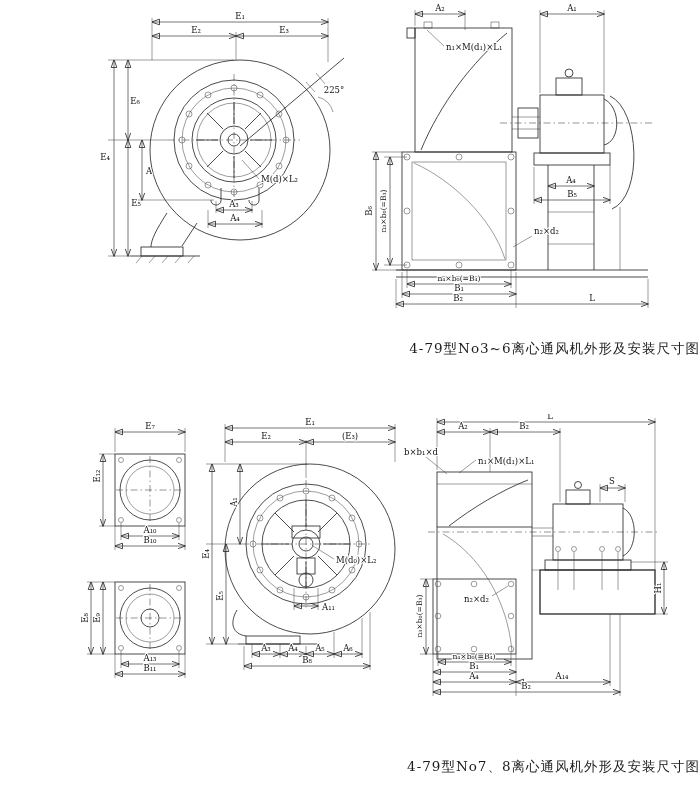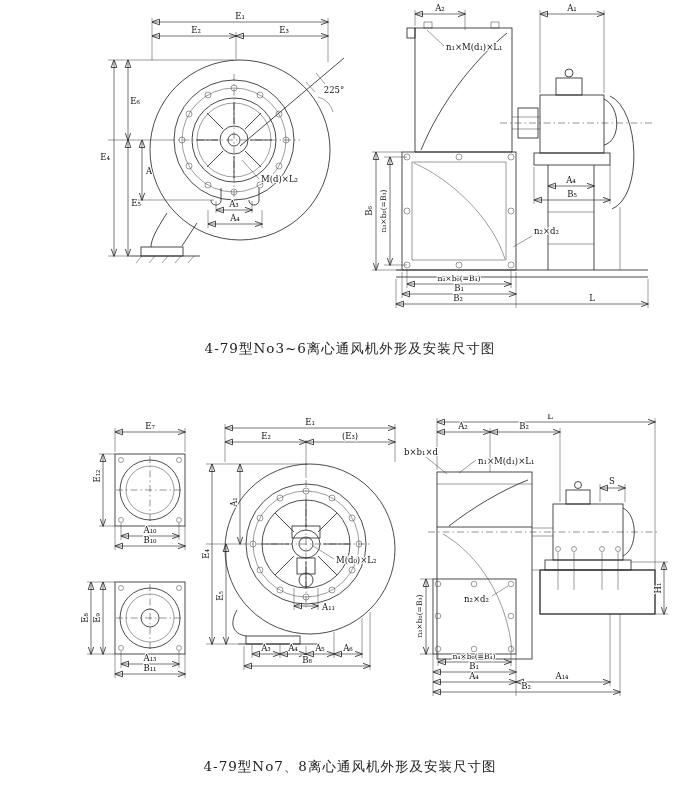--- a/index.html
+++ b/index.html
@@ -8,21 +8,21 @@
   svg{display:block;margin:0 auto;}
   svg line,svg path,svg rect,svg circle,svg ellipse,svg polyline{stroke:#2b2b2b;fill:none;stroke-width:.85;}
   svg .x{stroke-width:.5;stroke:#3a3a3a;}
   svg .d{stroke-width:.65;}
   svg .dash{stroke-width:.5;stroke-dasharray:7 3 1.5 3;}
   svg .hatch{stroke-width:.55;}
   svg text{font-family:"DejaVu Serif",serif;font-size:8.5px;fill:#111;
            stroke:#fff;stroke-width:2.2px;paint-order:stroke;stroke-linejoin:round;}
   svg text.m{text-anchor:middle;}
   svg text.sm{font-size:7.6px;}
-  .caption{text-align:center;font-size:13.5px;color:#1c1c1c;letter-spacing:1px;}
+  .caption{text-align:right;font-size:13.5px;color:#1c1c1c;letter-spacing:1px;}
   .cap1{margin-top:8px;}
   .cap2{margin-top:44px;}
 </style>
 </head>
 <body>
 
 <div class="page">
 
 <svg width="700" height="332" viewBox="0 0 700 332">
   <defs>

